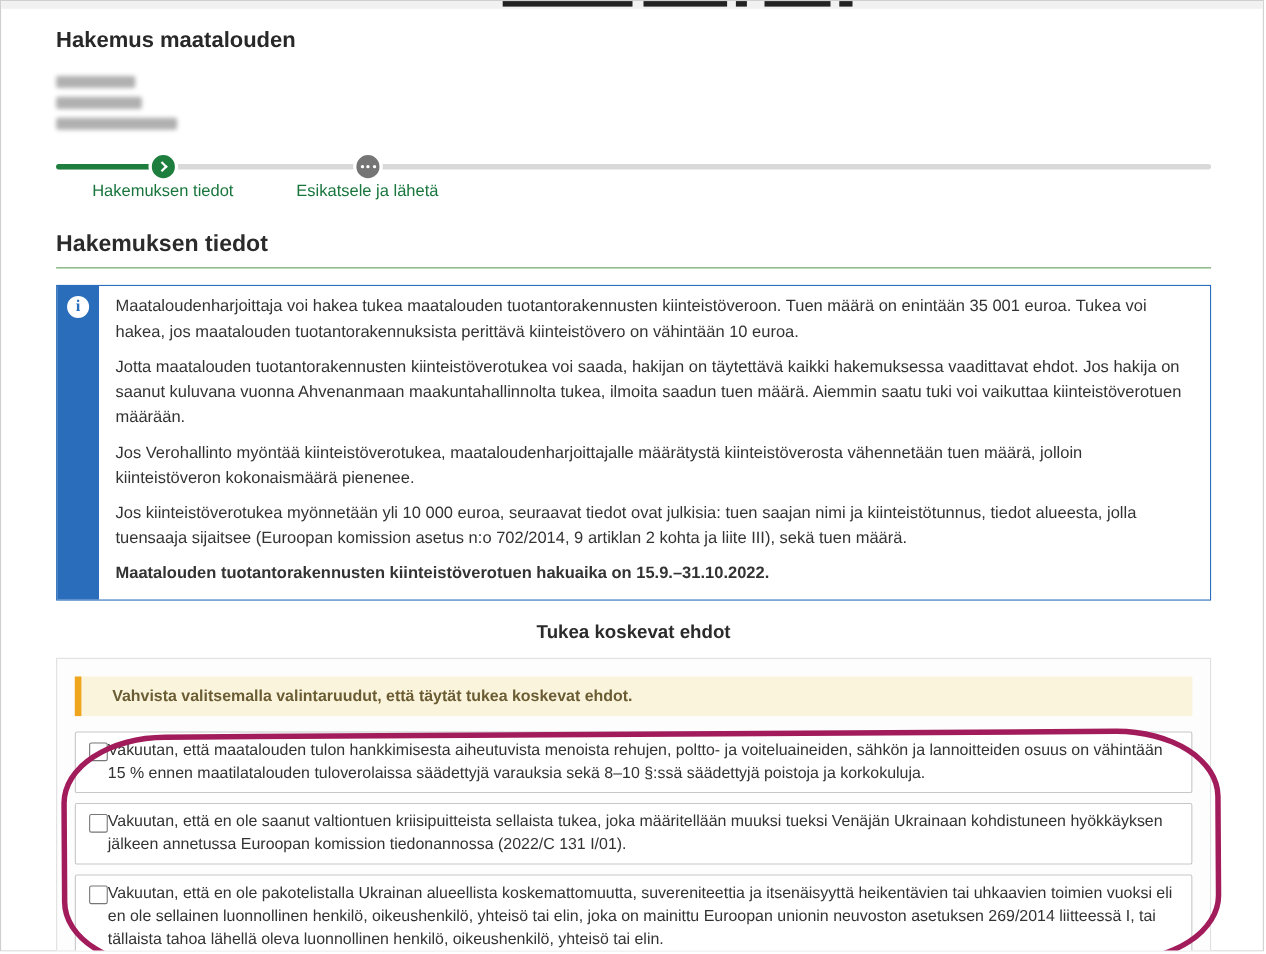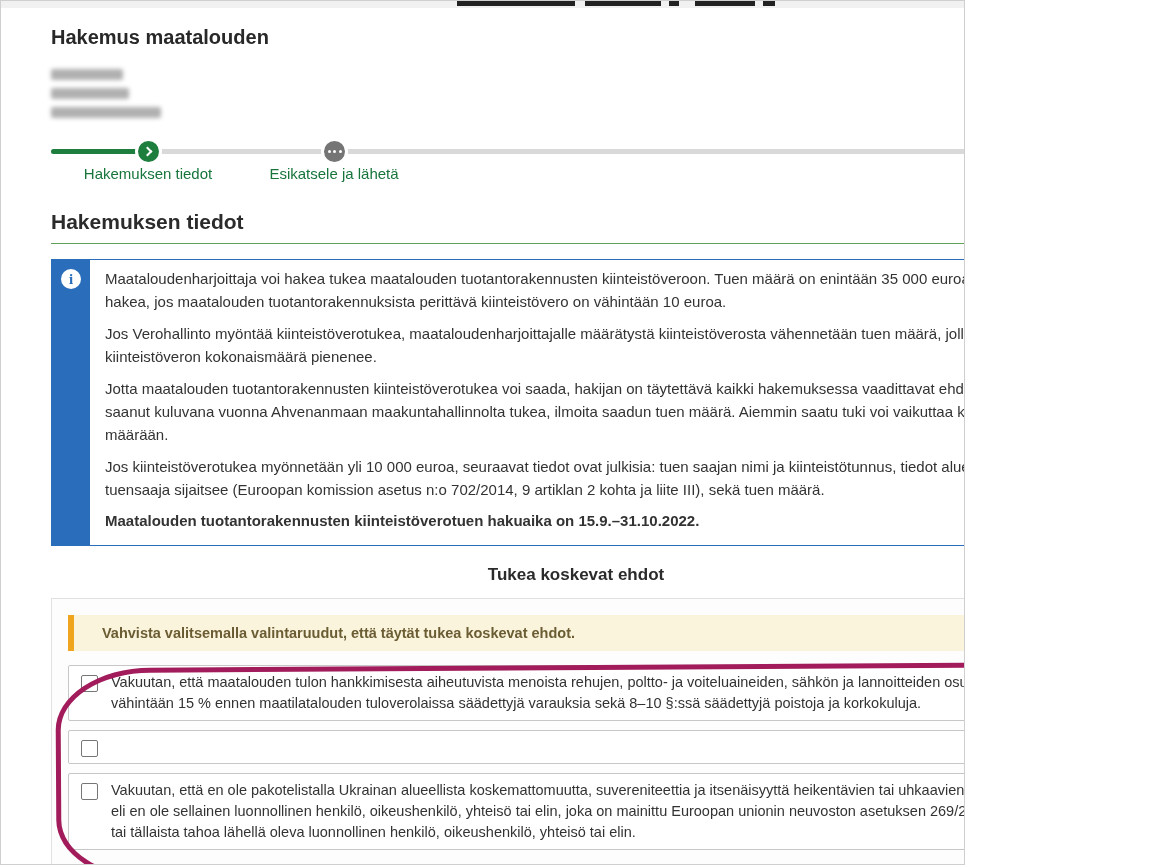--- a/index.html
+++ b/index.html
@@ -10,21 +10,21 @@
     --alert_orange:#f0a51f;
     --alert_bg:#fbf4dc;
     --alert_text:#6b5d33;
     --annotation_magenta:#a21c5c;
     --step_gray:#757575;
     --track_gray:#d9d9d9;
     --body_text:#333333;
   }
   *{box-sizing:border-box;margin:0;padding:0;}
   body{font-family:"Liberation Sans","DejaVu Sans",sans-serif;background:#fff;}
-  .screen{position:relative;width:965px;height:865px;border:1px solid #cfcfcf;background:#fff;overflow:hidden;}
+  .screen{position:relative;width:1149px;height:865px;border:1px solid #cfcfcf;background:#fff;overflow:hidden;}
 
   
   .chrome-strip{position:relative;height:7px;background:#f1f1f1;}
   .chrome-strip .mark{position:absolute;top:0;height:5px;background:#222;}
   .m1{left:456px;width:118px;} .m2{left:584px;width:76px;} .m3{left:668px;width:10px;}
   .m4{left:694px;width:60px;} .m5{left:762px;width:12px;}
 
   .content{margin-left:50px;width:1050px;color:var(--body_text);}
 
   h1.page-title{margin-top:15px;font-size:20px;font-weight:600;line-height:1.45;color:#282828;}
@@ -61,21 +61,21 @@
   .info-body p:last-child{margin-bottom:0;font-weight:bold;}
 
   h3.conditions-heading{margin-top:19px;font-size:17px;font-weight:700;color:#2b2b2b;text-align:center;}
 
   
   .panel{position:relative;margin-top:13px;border:1px solid #e0e0e0;background:#fdfdfd;padding:16px;}
   .alert{display:flex;background:var(--alert_bg);margin-bottom:14px;font-weight:bold;}
   .alert-stripe{flex:0 0 6px;background:var(--alert_orange);}
   .alert-text{padding:10px 14px 10px 28px;font-size:14.5px;color:var(--alert_text);}
 
-  .check-row{display:flex;gap:13px;border:1px solid #c7c7c7;border-radius:2px;background:#fff;
+  .check-row{display:flex;border:1px solid #c7c7c7;border-radius:2px;background:#fff;
     padding:6px 14px 6px 12px;margin-bottom:9px;cursor:pointer;}
   .check-row:last-of-type{margin-bottom:0;}
   .checkbox{flex:0 0 17px;width:17px;height:17px;margin-top:3px;border:1px solid #767676;border-radius:2px;background:#fff;}
   .check-label{font-size:14.5px;line-height:1.45;color:var(--body_text);}
 
   
   .annotation{position:absolute;left:4px;top:66px;width:1054px;height:214px;
     border:5px solid var(--annotation_magenta);border-radius:95px/62px;
     transform:rotate(-0.35deg);pointer-events:none;}
 </style>
@@ -119,23 +119,23 @@
       <span class="step-label lbl2">Esikatsele ja lähetä</span>
     </div>
 
     <h2 class="section-heading">Hakemuksen tiedot</h2>
 
     <div class="info-box">
       <div class="info-stripe">
         <span class="info-icon">i</span>
       </div>
       <div class="info-body">
-        <p>Maataloudenharjoittaja voi hakea tukea maatalouden tuotantorakennusten kiinteistöveroon. Tuen määrä on enintään 35 000 euroa. Tukea voi hakea, jos maatalouden tuotantorakennuksista perittävä kiinteistövero on vähintään 10 euroa.</p>
+        <p>Maataloudenharjoittaja voi hakea tukea maatalouden tuotantorakennusten kiinteistöveroon. Tuen määrä on enintään 35 001 euroa. Tukea voi hakea, jos maatalouden tuotantorakennuksista perittävä kiinteistövero on vähintään 10 euroa.</p>
+        <p>Jotta maatalouden tuotantorakennusten kiinteistöverotukea voi saada, hakijan on täytettävä kaikki hakemuksessa vaadittavat ehdot. Jos hakija on saanut kuluvana vuonna Ahvenanmaan maakuntahallinnolta tukea, ilmoita saadun tuen määrä. Aiemmin saatu tuki voi vaikuttaa kiinteistöverotuen määrään.</p>
         <p>Jos Verohallinto myöntää kiinteistöverotukea, maataloudenharjoittajalle määrätystä kiinteistöverosta vähennetään tuen määrä, jolloin kiinteistöveron kokonaismäärä pienenee.</p>
-        <p>Jotta maatalouden tuotantorakennusten kiinteistöverotukea voi saada, hakijan on täytettävä kaikki hakemuksessa vaadittavat ehdot. Jos hakija on saanut kuluvana vuonna Ahvenanmaan maakuntahallinnolta tukea, ilmoita saadun tuen määrä. Aiemmin saatu tuki voi vaikuttaa kiinteistöverotuen määrään.</p>
         <p>Jos kiinteistöverotukea myönnetään yli 10 000 euroa, seuraavat tiedot ovat julkisia: tuen saajan nimi ja kiinteistötunnus, tiedot alueesta, jolla tuensaaja sijaitsee (Euroopan komission asetus n:o 702/2014, 9 artiklan 2 kohta ja liite III), sekä tuen määrä.</p>
         <p>Maatalouden tuotantorakennusten kiinteistöverotuen hakuaika on 15.9.–31.10.2022.</p>
       </div>
     </div>
 
     <h3 class="conditions-heading">Tukea koskevat ehdot</h3>
 
     <div class="panel">
 
       <div class="alert">
@@ -143,20 +143,21 @@
         <div class="alert-text">Vahvista valitsemalla valintaruudut, että täytät tukea koskevat ehdot.</div>
       </div>
 
       <div class="check-row">
         <span class="checkbox"></span>
         <span class="check-label">Vakuutan, että maatalouden tulon hankkimisesta aiheutuvista menoista rehujen, poltto- ja voiteluaineiden, sähkön ja lannoitteiden osuus on vähintään 15 % ennen maatilatalouden tuloverolaissa säädettyjä varauksia sekä 8–10 §:ssä säädettyjä poistoja ja korkokuluja.</span>
       </div>
 
       <div class="check-row">
         <span class="checkbox"></span>
+        <span class="check-label">Vakuutan, että en ole saanut valtiontuen kriisipuitteista sellaista tukea, joka määritellään muuksi tueksi Venäjän Ukrainaan kohdistuneen hyökkäyksen jälkeen annetussa Euroopan komission tiedonannossa (2022/C 131 I/01).</span>
       </div>
 
       <div class="check-row">
         <span class="checkbox"></span>
         <span class="check-label">Vakuutan, että en ole pakotelistalla Ukrainan alueellista koskemattomuutta, suvereniteettia ja itsenäisyyttä heikentävien tai uhkaavien toimien vuoksi eli en ole sellainen luonnollinen henkilö, oikeushenkilö, yhteisö tai elin, joka on mainittu Euroopan unionin neuvoston asetuksen 269/2014 liitteessä I, tai tällaista tahoa lähellä oleva luonnollinen henkilö, oikeushenkilö, yhteisö tai elin.</span>
       </div>
 
       <div class="annotation"></div>
     </div>
 

